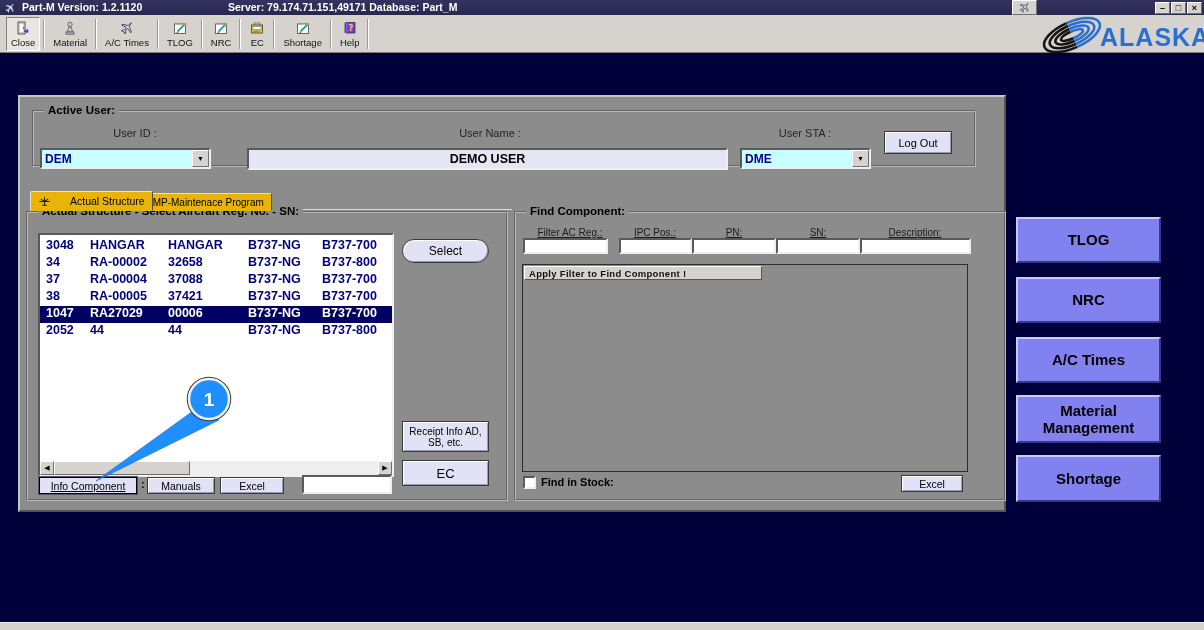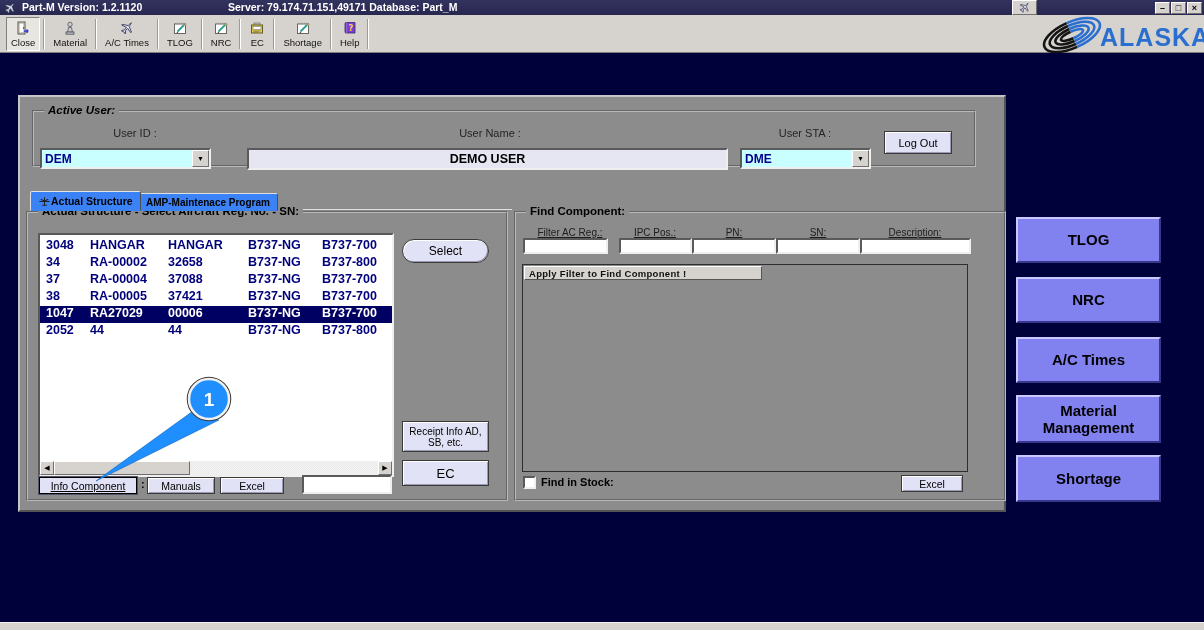--- a/index.html
+++ b/index.html
@@ -51,22 +51,22 @@
   
   .combo { position:absolute; background:#c9ffff; display:flex; }
   .combo .combo-text { flex:1; font-size:12px; font-weight:bold; color:#00008a; padding:2px 0 0 3px; overflow:hidden; }
   .combo .combo-arrow { width:17px; background:#d6d3ce; border:1px solid; border-color:#fff #6f6f6f #6f6f6f #fff;
     font-size:7px; color:#000; display:flex; align-items:center; justify-content:center; }
 
   #user-name-field { position:absolute; background:#e6e6f2; font-size:12.5px; font-weight:bold; color:#000;
     display:flex; align-items:center; justify-content:center; }
 
   
-  .tab { position:absolute; background:#3b82f6; display:flex; align-items:center; gap:0;
-    padding:0 7px; font-weight:bold; color:#000; white-space:nowrap; }
+  .tab { position:absolute; background:#eab308; display:flex; align-items:center; gap:19px;
+    padding:0 7px; font-weight:normal; color:#000; white-space:nowrap; }
   #tab-actual { height:20px; font-size:10.5px; border:1px solid; border-color:#e2e2e2 #4f4f4f transparent #e2e2e2;
     border-top-left-radius:2px; border-top-right-radius:2px; z-index:3; }
   #tab-amp { height:18px; font-size:10px; border:1px solid; border-color:#dedede #4f4f4f transparent #dedede;
     border-top-left-radius:2px; border-top-right-radius:2px; z-index:2; }
   #tabline { position:absolute; border-top:1px solid #dedede; }
 
   
   #aircraft-listbox { position:absolute; background:#fff; }
   .ac-row { position:relative; height:17px; }
   .ac-row .cell { position:absolute; top:0; font-size:12.5px; font-weight:bold; color:#00007d; white-space:nowrap; }
@@ -263,21 +263,21 @@
           <ellipse cx="34" cy="20" rx="24" ry="9.8"></ellipse>
         <ellipse cx="34" cy="20" rx="18" ry="6.6"></ellipse>
           <ellipse cx="34" cy="20" rx="12" ry="3.6"></ellipse>
       </g>
     </g>
     <text x="62" y="31" font-size="25" font-weight="bold" fill="#2a6fd0" letter-spacing="1" font-family="Liberation Sans, sans-serif">ALASKAR</text>
   </svg>
 
   <div id="main-panel">
 
-    <div class="groupbox" style="left:12px; top:13px; width:944px; height:57px;font-style:italic;">
+    <div class="groupbox" style="left:12px; top:13px; width:944px; height:57px;">
       <span class="gb-label">Active User:</span>
     </div>
     <div class="lbl" style="left:40px; top:30px; width:150px;">User ID :</div>
     <div class="combo sunken" style="left:20px; top:51px; width:171px; height:21px;">
       <span class="combo-text">DEM</span>
       <span class="combo-arrow">▼</span>
     </div>
     <div class="lbl" style="left:320px; top:30px; width:300px;">User Name :</div>
     <div id="user-name-field" class="sunken" style="left:227px; top:51px; width:481px; height:22px;">DEMO USER</div>
     <div class="lbl" style="left:665px; top:30px; width:240px;">User STA :</div>

